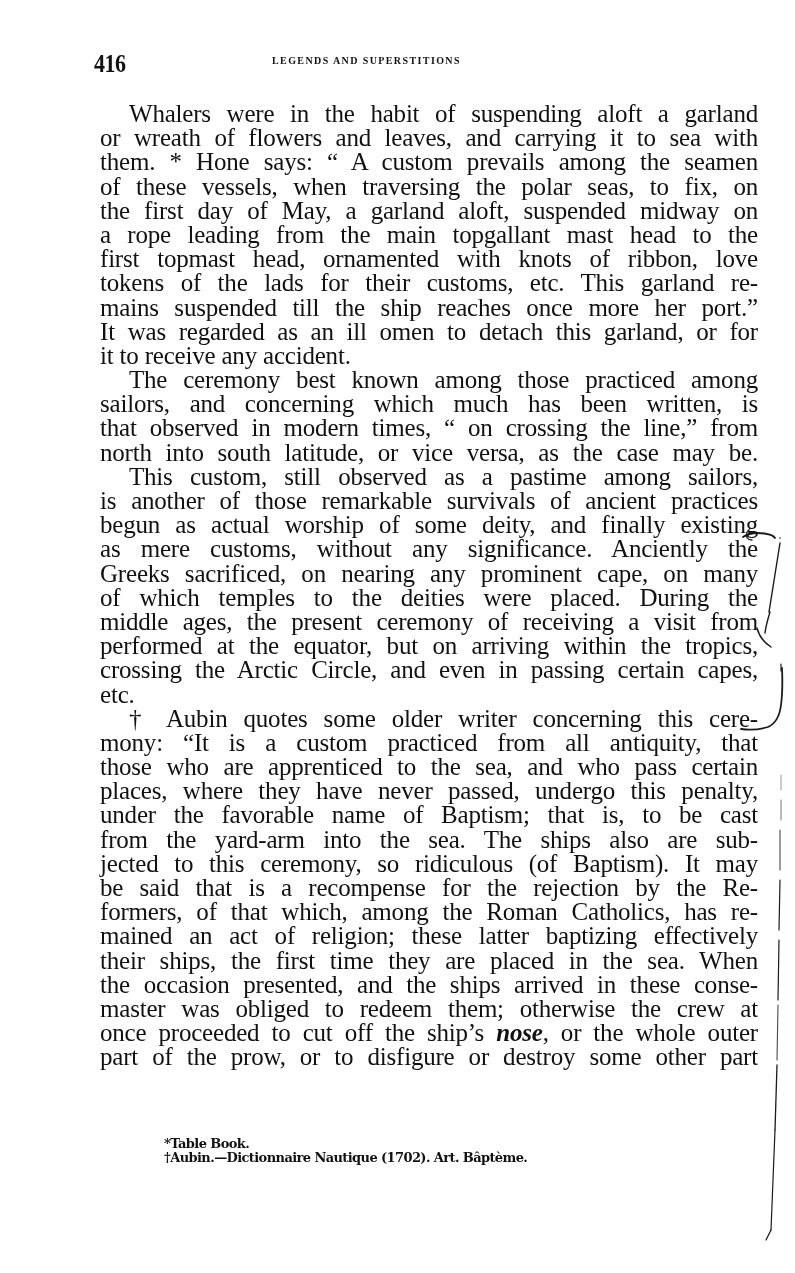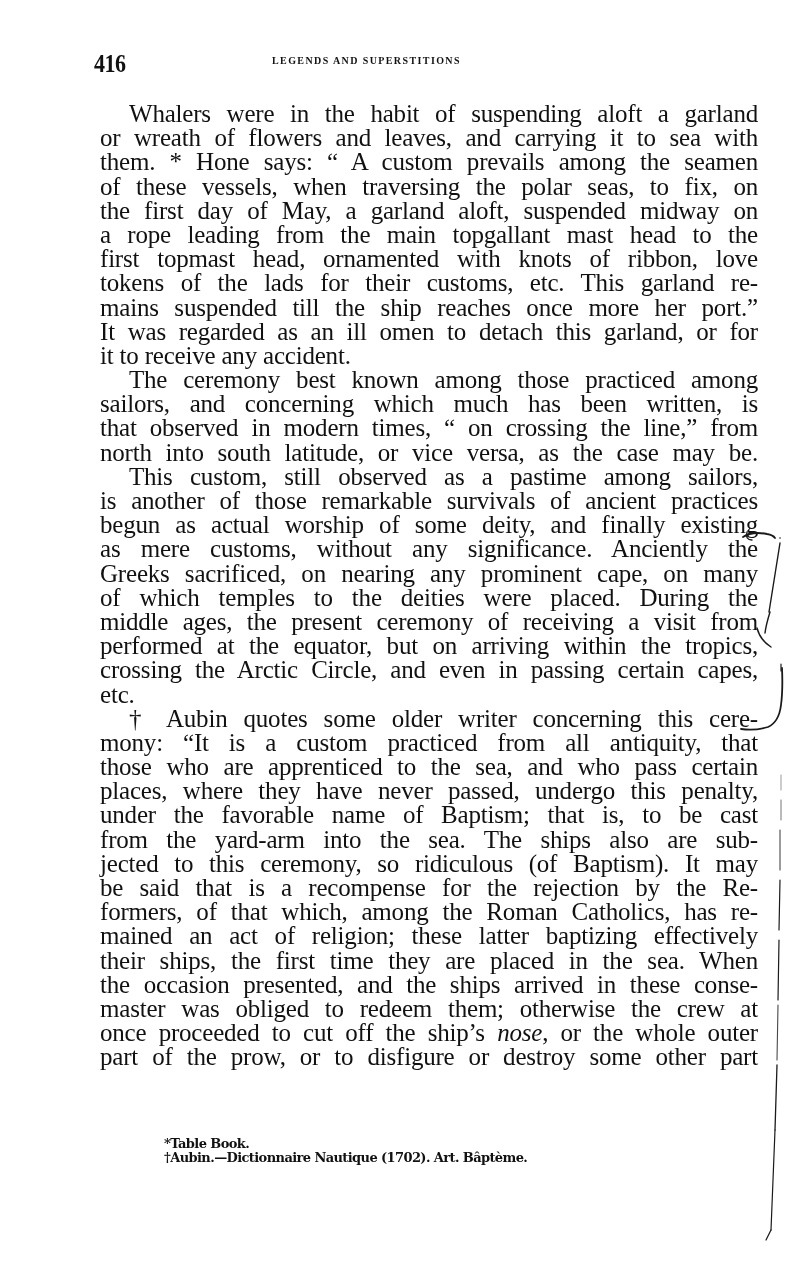--- a/index.html
+++ b/index.html
@@ -64,21 +64,21 @@
       letter-spacing: -0.2px;
     }
     .line.last {
       text-align-last: left;
     }
     .line.indent {
       padding-left: 29px;
     }
     .line em {
       font-style: italic;
-      font-weight: normal;
+      font-weight: bold;
     }
     .footnotes {
       position: absolute;
       left: 116px;
       top: 1137px;
       width: 520px;
     }
     .fn {
       display: block;
       font-family: "DejaVu Serif", serif;

